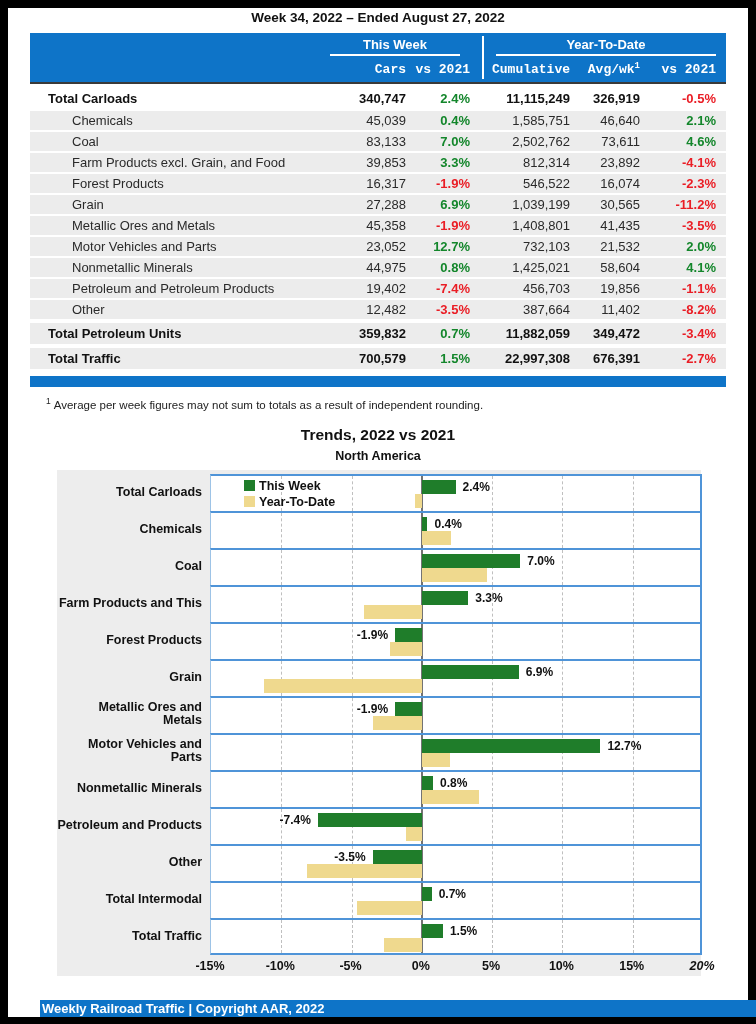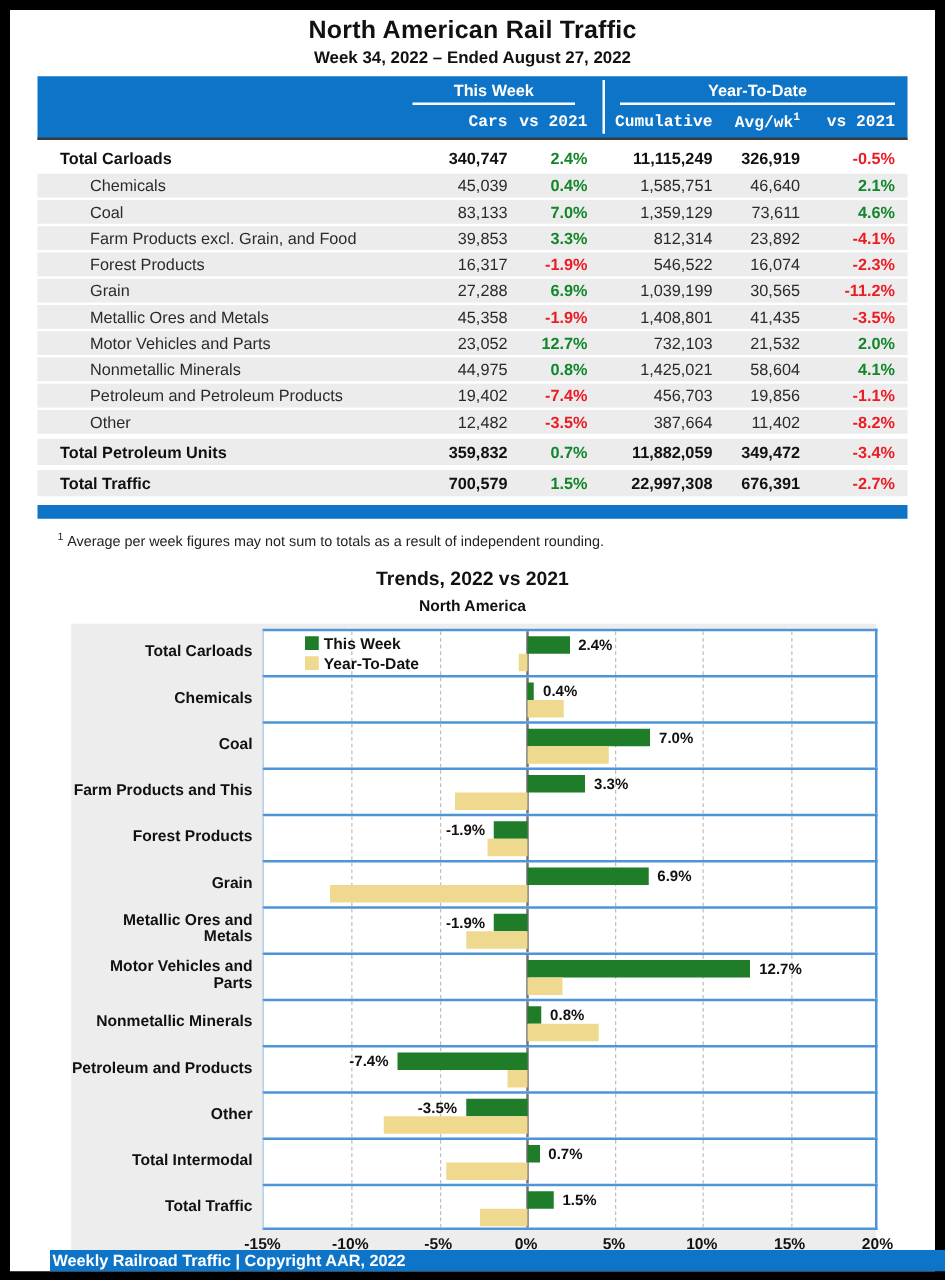--- a/index.html
+++ b/index.html
@@ -68,21 +68,20 @@
   #footer { position:absolute; left:0; bottom:0; width:740px; height:17px; background:#0e74c8; color:#fff; display:flex; align-items:center; justify-content:space-between;margin-left:32px; }
   #footer-left { font-size:13px; font-weight:700; padding-left:2px; }
   #footer-page { font-size:12.5px; font-weight:700; padding-right:6px; }
 </style>
 </head>
 <body>
 
 <div id="page">
   <div id="content">
 
-    <div class="rpt-title">North American Rail Traffic</div>
     <div class="rpt-subtitle">Week 34, 2022 – Ended August 27, 2022</div>
 
     <div id="tablewrap">
       <div id="thead">
         <div id="grp-divider"></div>
         <div class="grid-row gh-row">
           <div></div>
           <div class="gh-cell gh-tw">
             <span class="gh-underline">This Week</span>
           </div>
@@ -113,21 +112,21 @@
             <div class="c-num">45,039</div>
             <div class="c-pct pos">0.4%</div>
             <div class="c-num">1,585,751</div>
             <div class="c-num">46,640</div>
             <div class="c-pct col-last pos">2.1%</div>
           </div>
           <div class="grid-row t-row">
             <div class="c-label">Coal</div>
             <div class="c-num">83,133</div>
             <div class="c-pct pos">7.0%</div>
-            <div class="c-num">1,359,129</div>
+            <div class="c-num">2,502,762</div>
             <div class="c-num">73,611</div>
             <div class="c-pct col-last pos">4.6%</div>
           </div>
           <div class="grid-row t-row">
             <div class="c-label">Farm Products excl. Grain, and Food</div>
             <div class="c-num">39,853</div>
             <div class="c-pct pos">3.3%</div>
             <div class="c-num">812,314</div>
             <div class="c-num">23,892</div>
             <div class="c-pct col-last neg">-4.1%</div>
@@ -410,21 +409,21 @@
           </div>
         </div>
       <div id="axis">
           <div class="tick-label" style="left: 0px;">-15%</div>
           <div class="tick-label" style="left: 70.2857px;">-10%</div>
           <div class="tick-label" style="left: 140.571px;">-5%</div>
           <div class="tick-label" style="left: 210.857px;">0%</div>
           <div class="tick-label" style="left: 281.143px;">5%</div>
           <div class="tick-label" style="left: 351.429px;">10%</div>
           <div class="tick-label" style="left: 421.714px;">15%</div>
-          <div class="tick-label" style="left: 492px;">20%</div>
+          <div class="tick-label" style="left: 492px; font-style: italic;">20%</div>
         </div>
     </div>
 
     <div id="footer">
       <span id="footer-left">Weekly Railroad Traffic | Copyright AAR, 2022</span>
       <span id="footer-page">4</span>
     </div>
 
   </div>
 </div>

